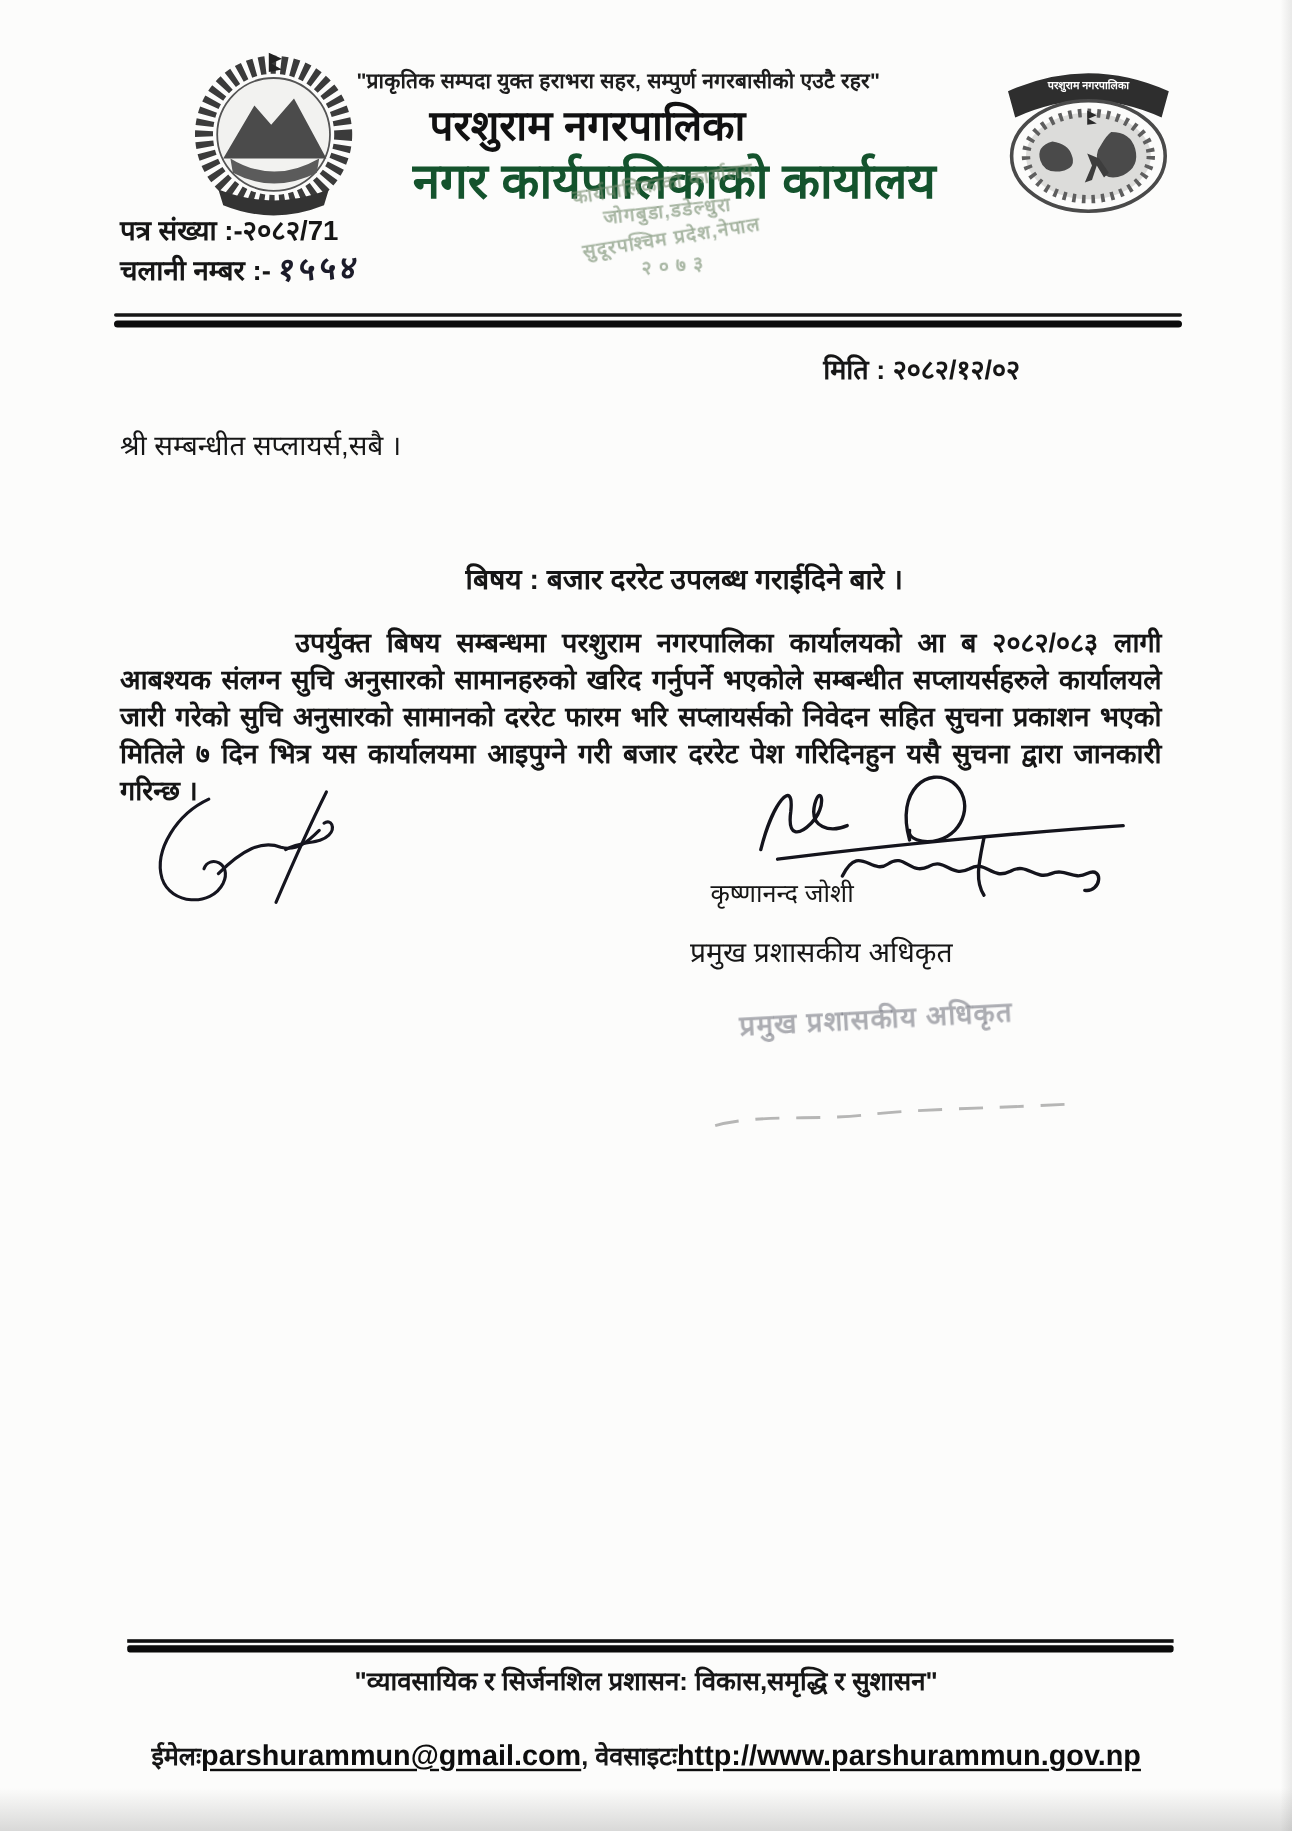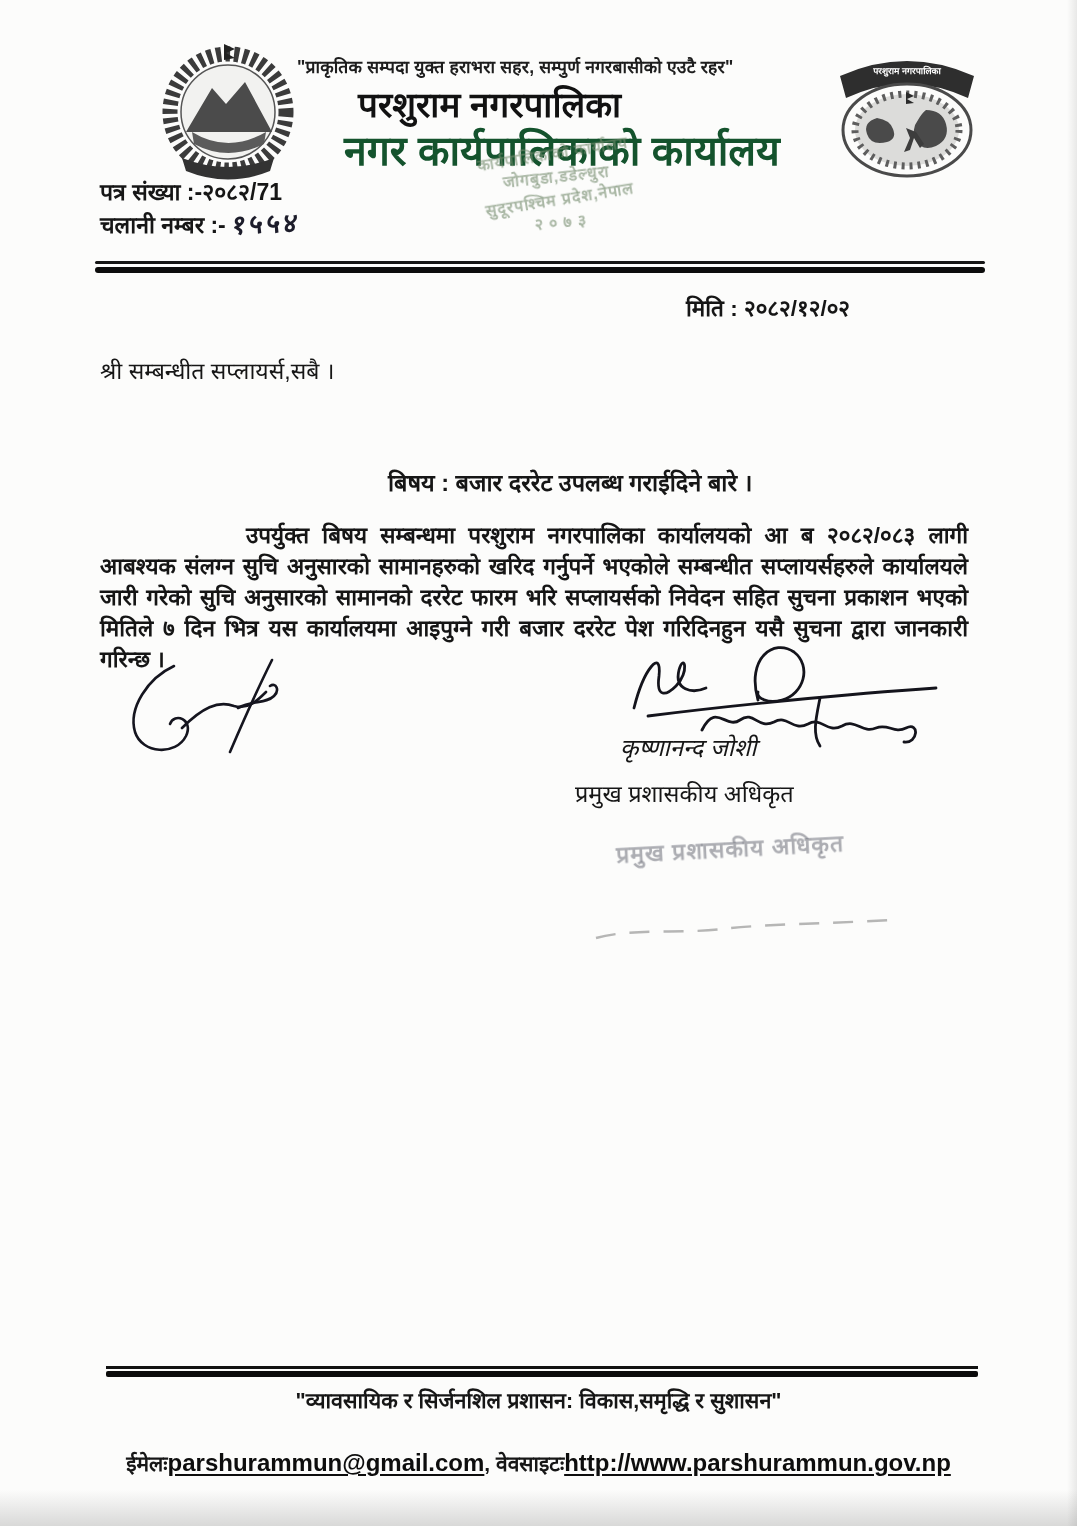--- a/index.html
+++ b/index.html
@@ -46,21 +46,21 @@
   .subject-line{left:388px;top:466px;font-size:23.5px;font-weight:bold;white-space:nowrap;}
   .body-par{
     left:100px;top:520px;width:868px;
     font-size:22.5px;line-height:31px;
     text-align:justify;text-indent:146px;
     color:#151515;margin:0;font-weight:bold;
   }
   
   .scribble-left{left:122px;top:646px;}
   .signature-right{left:606px;top:636px;}
-  .sig-name{left:620px;top:730px;font-size:24px;white-space:nowrap;font-style:italic;}
+  .sig-name{left:592px;top:730px;font-size:21px;white-space:nowrap;}
   .sig-title{left:575px;top:777px;font-size:23.5px;white-space:nowrap;}
   .stamp-title{
     left:616px;top:832px;font-size:23px;font-weight:bold;
     color:rgba(105,108,118,.55);
     transform:rotate(-3deg);
     filter:blur(.5px);
     white-space:nowrap;letter-spacing:1px;
   }
   .faded-line{left:592px;top:912px;}
   

